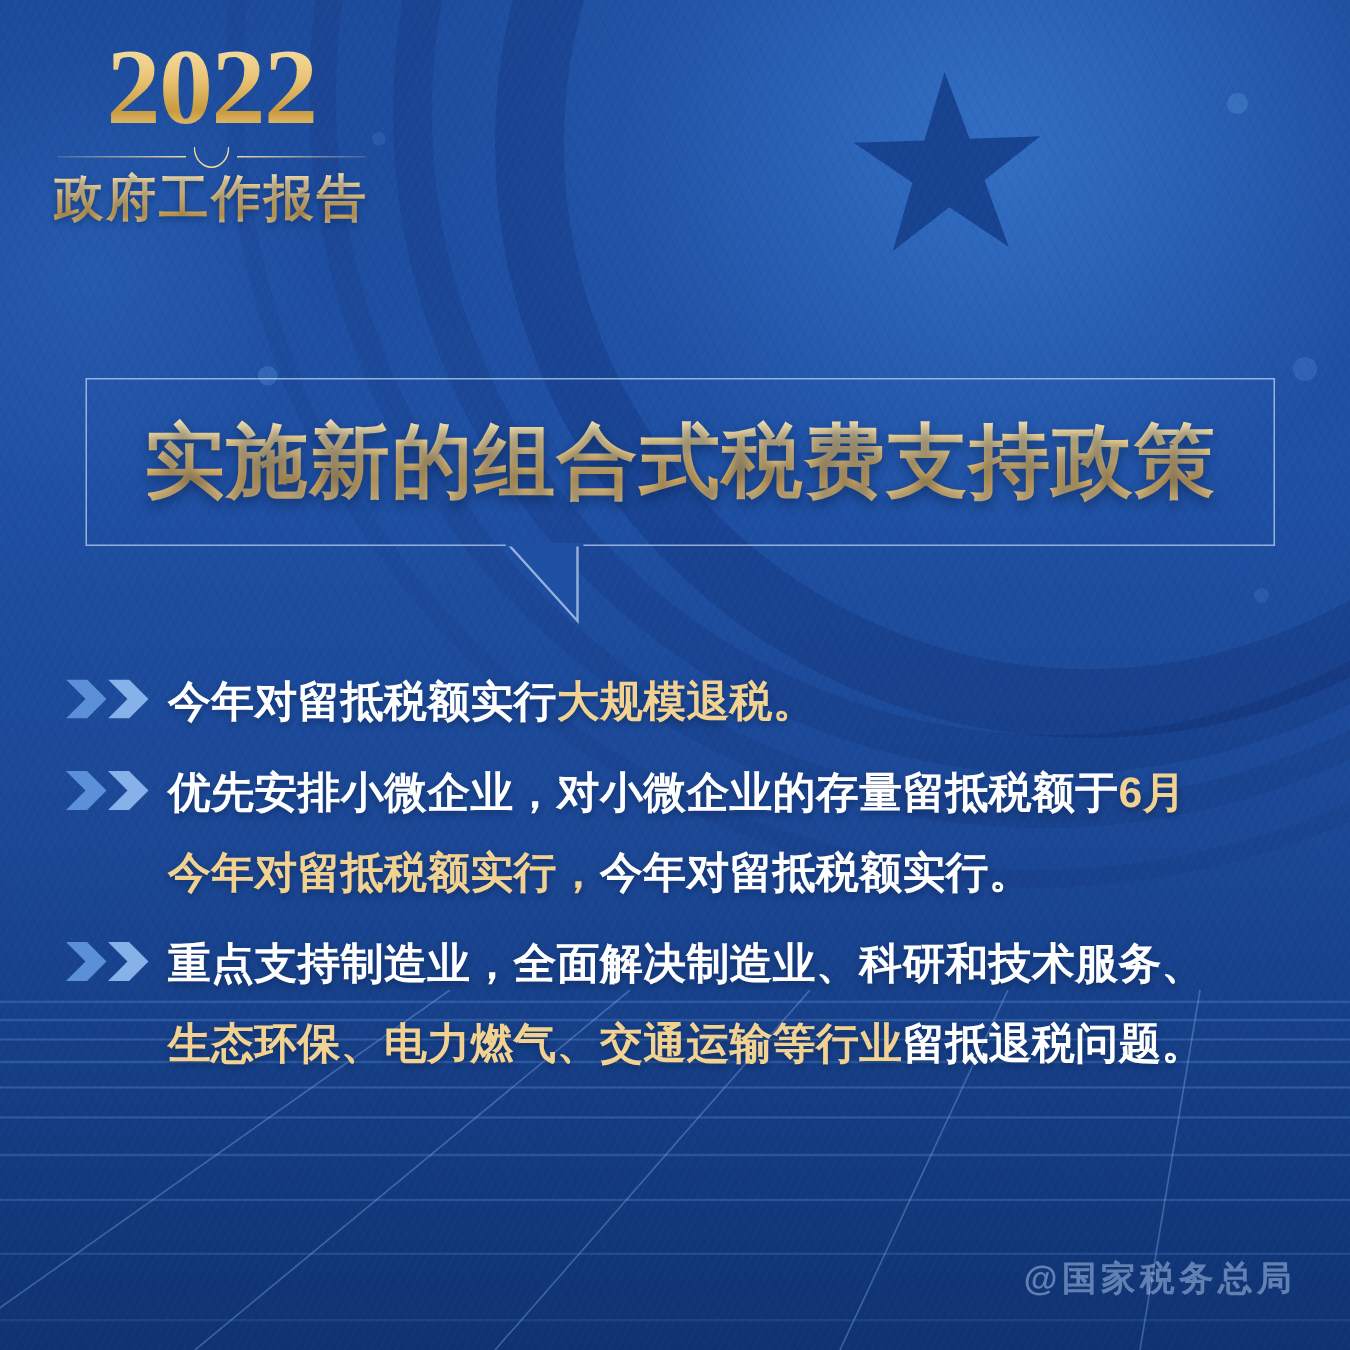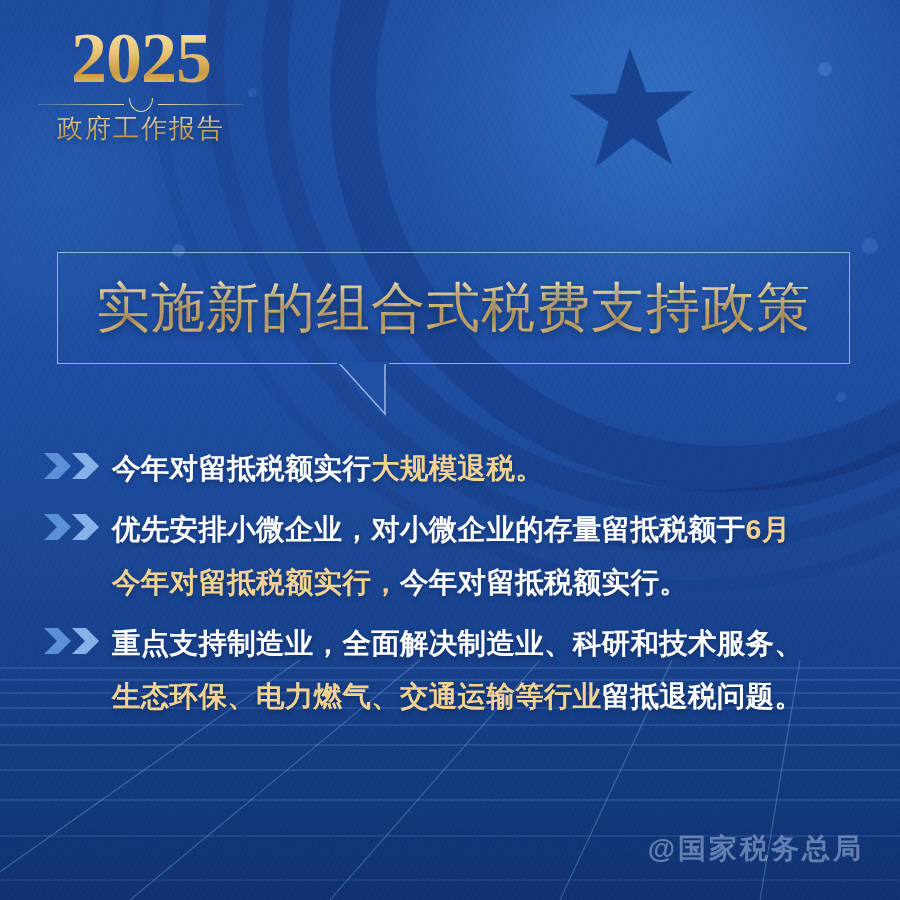--- a/index.html
+++ b/index.html
@@ -73,36 +73,36 @@
   .logo .divider .bar.left{left:2px;}
   .logo .divider .bar.right{right:2px;background:linear-gradient(270deg,rgba(247,223,160,.15),rgba(247,223,160,.95));}
   .logo .divider .vee{
     position:absolute;left:50%;top:0;transform:translateX(-50%);
     width:22px;height:13px;
     border-left:1.5px solid #f2d89c;border-right:1.5px solid #f2d89c;
     border-bottom:1.5px solid #f2d89c;
     border-radius:0 0 50% 50%/0 0 100% 100%;
   }
   .logo .sub{
-    font-size:26px;font-weight:400;letter-spacing:2px;line-height:1.12;
+    font-size:33px;font-weight:700;letter-spacing:2px;line-height:1.12;
     background:linear-gradient(180deg,#fbe8b8 0%,#ecc87d 48%,#cfa css 0%,#d7a84d 78%,#f6e0a8 100%);
     background:linear-gradient(180deg,#fbe8b8 0%,#ecc87d 48%,#d7a84d 78%,#f6e0a8 100%);
     -webkit-background-clip:text;background-clip:text;color:transparent;
     text-shadow:0 2px 4px rgba(6,24,62,.35);
   }
 
   
   .headline-wrap{position:absolute;left:57px;top:252px;width:793px;}
   .headline-box{
     position:relative;box-sizing:border-box;width:100%;height:112px;
     border:1.6px solid rgba(183,206,238,.78);
     display:flex;align-items:center;justify-content:center;
   }
   .headline{
-    font-size:54px;font-weight:400;letter-spacing:1px;white-space:nowrap;
+    font-size:54px;font-weight:700;letter-spacing:1px;white-space:nowrap;
     background:linear-gradient(180deg,#fdf0cc 0%,#f3d795 30%,#e2b45f 66%,#f7e3b0 100%);
     -webkit-background-clip:text;background-clip:text;color:transparent;
     text-shadow:0 3px 7px rgba(5,22,58,.45);
   }
   .tail{position:absolute;left:280px;top:110px;width:70px;height:60px;}
   .tail svg{display:block;}
 
   
   .bullets{position:absolute;left:44px;top:442px;width:830px;}
   .bullet{position:relative;margin-bottom:8px;}
@@ -113,21 +113,21 @@
     font-size:28.5px;font-weight:700;line-height:53px;letter-spacing:.3px;
     white-space:nowrap;
     text-shadow:0 2px 5px rgba(5,20,56,.40);
   }
   .w{color:#ffffff;}
   .g{color:#f2d291;}
 
   
   .watermark{
     position:absolute;right:36px;bottom:32px;
-    font-size:28px;font-weight:700;letter-spacing:3px;
+    font-size:23px;font-weight:700;letter-spacing:3px;
     color:rgba(190,212,244,.47);
     margin-left:24px;
   }
 </style>
 </head>
 <body>
 
 <div id="poster">
 
   <div class="bg-layer">
@@ -171,21 +171,21 @@
           <line x1="330" y1="240" x2="540" y2="0"></line>
           <line x1="560" y1="240" x2="672" y2="0"></line>
           <line x1="760" y1="240" x2="800" y2="0"></line>
           <line x1="940" y1="240" x2="905" y2="0"></line>
         </g>
       </svg>
     </div>
   </div>
 
   <div class="logo">
-    <div class="year">2025</div>
+    <div class="year">2022</div>
     <div class="divider">
       <span class="bar left"></span>
       <span class="bar right"></span>
       <span class="vee"></span>
     </div>
     <div class="sub">政府工作报告</div>
   </div>
 
   <div class="headline-wrap">
     <div class="headline-box">

